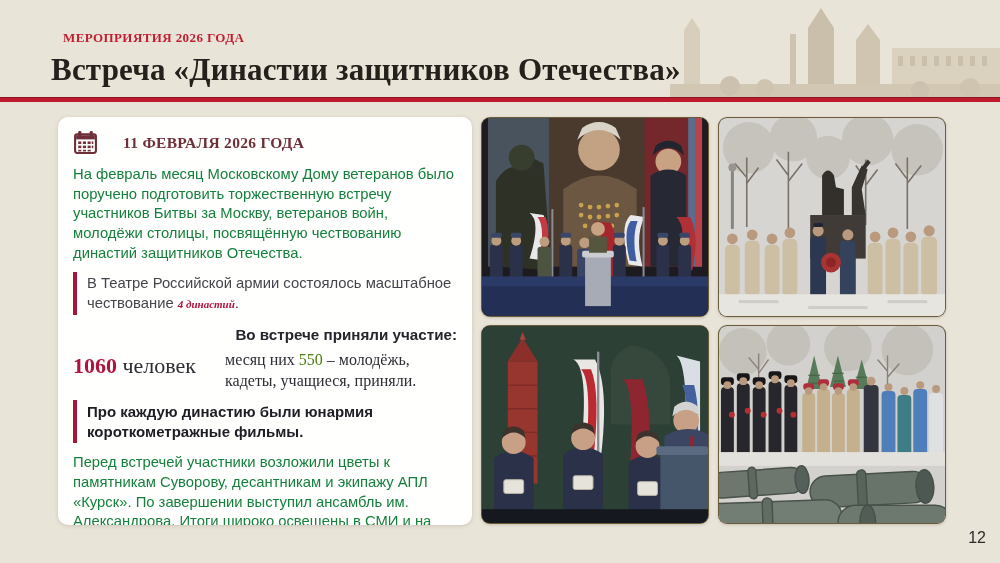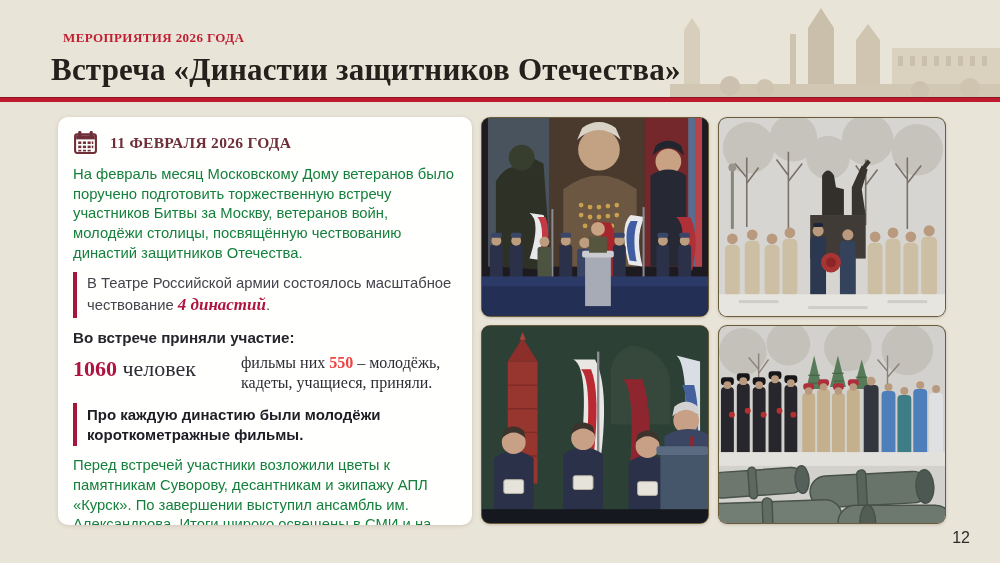--- a/index.html
+++ b/index.html
@@ -25,70 +25,70 @@
     background:linear-gradient(to bottom,#7e1524 25%,#c2203340 0,#c01a2e 35%);
     background:#c01a2e;border-top:1px solid #8c1626;
   }
   
   .card{
     position:absolute;left:58px;top:117px;width:414px;height:408px;
     background:#fffffd;border-radius:10px;box-sizing:border-box;
     padding:13px 15px 12px 15px;box-shadow:0 1px 4px rgba(90,80,60,.18);
     overflow:hidden;
   }
-  .date-row{display:flex;align-items:center;gap:12px;margin-bottom:10px;}
+  .date-row{display:flex;align-items:center;gap:25px;margin-bottom:10px;}
   .date-row svg{flex:0 0 auto;}
   .date-text{
     font-family:"Liberation Serif",serif;font-weight:bold;
     font-size:15.5px;color:#6e2f38;letter-spacing:.3px;
   }
   .intro,.outro{
     font-size:14.8px;line-height:1.33;color:#15803d;margin:0 0 9px 0;
   }
   .quote{
     border-left:4px solid #a51638;padding:2px 0 2px 10px;
     font-size:14.8px;line-height:1.3;color:#45434c;margin:0 0 11px 0;
   }
   .quote .hl{
     font-family:"Liberation Serif",serif;font-weight:bold;font-style:italic;
-    color:#b01340;font-size:17px;
+    color:#b01340;font-size:11px;
   }
   .participation{
-    font-size:15.2px;font-weight:bold;color:#26242c;margin:0 0 7px 0;
-  }
-  .stats-row{display:flex;align-items:flex-start;gap:16px;margin:0 0 9px 0;}
+    font-size:15.2px;font-weight:bold;color:#26242c;margin:0 0 7px 0;text-align:right;
+  }
+  .stats-row{display:flex;align-items:flex-start;margin:0 0 9px 0;}
   .stat{
     font-family:"Liberation Serif",serif;font-size:22px;color:#2e2c34;
     white-space:nowrap;padding-top:3px;min-width:152px;
   }
   .stat .num{color:#b01340;font-weight:bold;}
   .among{
     font-family:"Liberation Serif",serif;font-size:16px;line-height:1.3;
     color:#2e2c34;max-width:215px;
   }
-  .among .hl{color:#ef4444;font-weight:bold;}
+  .among .hl{color:#4d7c0f;font-weight:normal;}
   .films{
     border-left:4px solid #a51638;padding:2px 0 2px 10px;
     font-size:15px;line-height:1.3;font-weight:bold;color:#1e1c24;
     margin:0 0 10px 0;
   }
   .outro{margin-bottom:0;}
   
   .photos{
     position:absolute;left:481px;top:117px;width:465px;height:408px;
     display:grid;grid-template-columns:228px 228px;grid-template-rows:200px 199px;
     gap:8px 9px;
   }
   .photo{
     border-radius:9px;overflow:hidden;border:1px solid rgba(165,140,75,.55);
     box-shadow:0 1px 3px rgba(90,80,60,.25);background:#222;
   }
   .photo svg{display:block;width:100%;height:100%;}
   .page-num{
-    position:absolute;right:30px;bottom:12px;
+    position:absolute;right:14px;bottom:12px;
     font-size:16px;color:#2b2b2b;
   }
 </style>
 </head>
 <body>
 
 <div class="slide">
 
   <svg class="kremlin" viewBox="0 0 330 100" preserveAspectRatio="none" aria-hidden="true">
     <g fill="#c0b299">
@@ -147,24 +147,24 @@
     </div>
 
     <p class="intro">На февраль месяц Московскому Дому ветеранов было поручено подготовить торжественную встречу участников Битвы за Москву, ветеранов войн, молодёжи столицы, посвящённую чествованию династий защитников Отечества.</p>
 
     <div class="quote"><span>В Театре Российской армии состоялось масштабное чествование </span><span class="hl">4 династий</span><span>.</span></div>
 
     <div class="participation">Во встрече приняли участие:</div>
 
     <div class="stats-row">
       <div class="stat"><span class="num">1060</span><span> человек</span></div>
-      <div class="among"><span>фильмы них </span><span class="hl">550</span><span> – молодёжь, кадеты, учащиеся, приняли.</span></div>
-    </div>
-
-    <div class="films">Про каждую династию были молодёжи короткометражные фильмы.</div>
+      <div class="among"><span>месяц них </span><span class="hl">550</span><span> – молодёжь, кадеты, учащиеся, приняли.</span></div>
+    </div>
+
+    <div class="films">Про каждую династию были юнармия короткометражные фильмы.</div>
 
     <p class="outro">Перед встречей участники возложили цветы к памятникам Суворову, десантникам и экипажу АПЛ «Курск». По завершении выступил ансамбль им. Александрова. Итоги широко освещены в СМИ и на ТВ.</p>
   </div>
 
   <div class="photos">
 
     <div class="photo">
       <svg viewBox="0 0 228 200" preserveAspectRatio="none" aria-hidden="true">
         <rect width="228" height="200" fill="#1d1a20"></rect>
         <rect x="6" width="216" height="150" fill="#3c2f2a"></rect>

